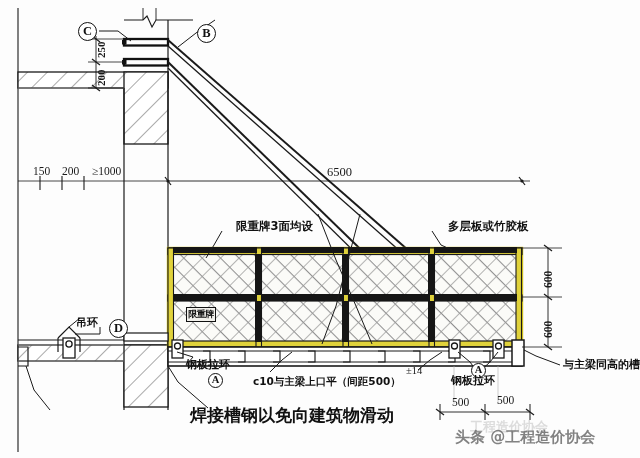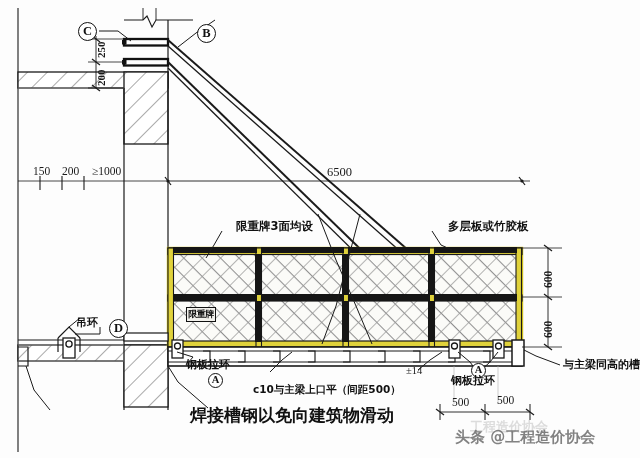--- a/index.html
+++ b/index.html
@@ -332,21 +332,21 @@
   <div class="lbl" style="left:76px; top:317px; font-size:11px;">吊环</div>
 
   <div class="lbl" style="left:222px; top:221px; font-size:11.5px;padding-left:14px;">限重牌3面均设</div>
 
   <div class="signbox" style="left:186px; top:259px; width:30px; height:15px;margin-top:48px;">限重牌</div>
 
   <div class="lbl" style="left:412px; top:221px; font-size:11.5px;margin-left:36px;">多层板或竹胶板</div>
 
   <div class="lbl" style="left:186px; top:359px; font-size:11px;">钢板拉环</div>
 
-  <div class="lbl" style="left:253px; top:376px; font-size:10.5px;margin-top:8px;">c10与主梁上口平（间距500）</div>
+  <div class="lbl" style="left:253px; top:376px; font-size:10.5px;">c10与主梁上口平（间距500）</div>
 
   <div class="dim" style="left:406px; top:366px; font-size:10.5px;">±14</div>
 
   <div class="lbl" style="left:190px; top:407px; font-size:17px;">焊接槽钢以免向建筑物滑动</div>
 
   <div class="lbl" style="left:451px; top:375px; font-size:11px;">钢板拉环</div>
 
   <div class="lbl" style="left:563px; top:359px; font-size:11px;">与主梁同高的槽钢</div>
 
   <div class="dim" style="left:327px; top:166px; font-size:12.5px;">6500</div>

